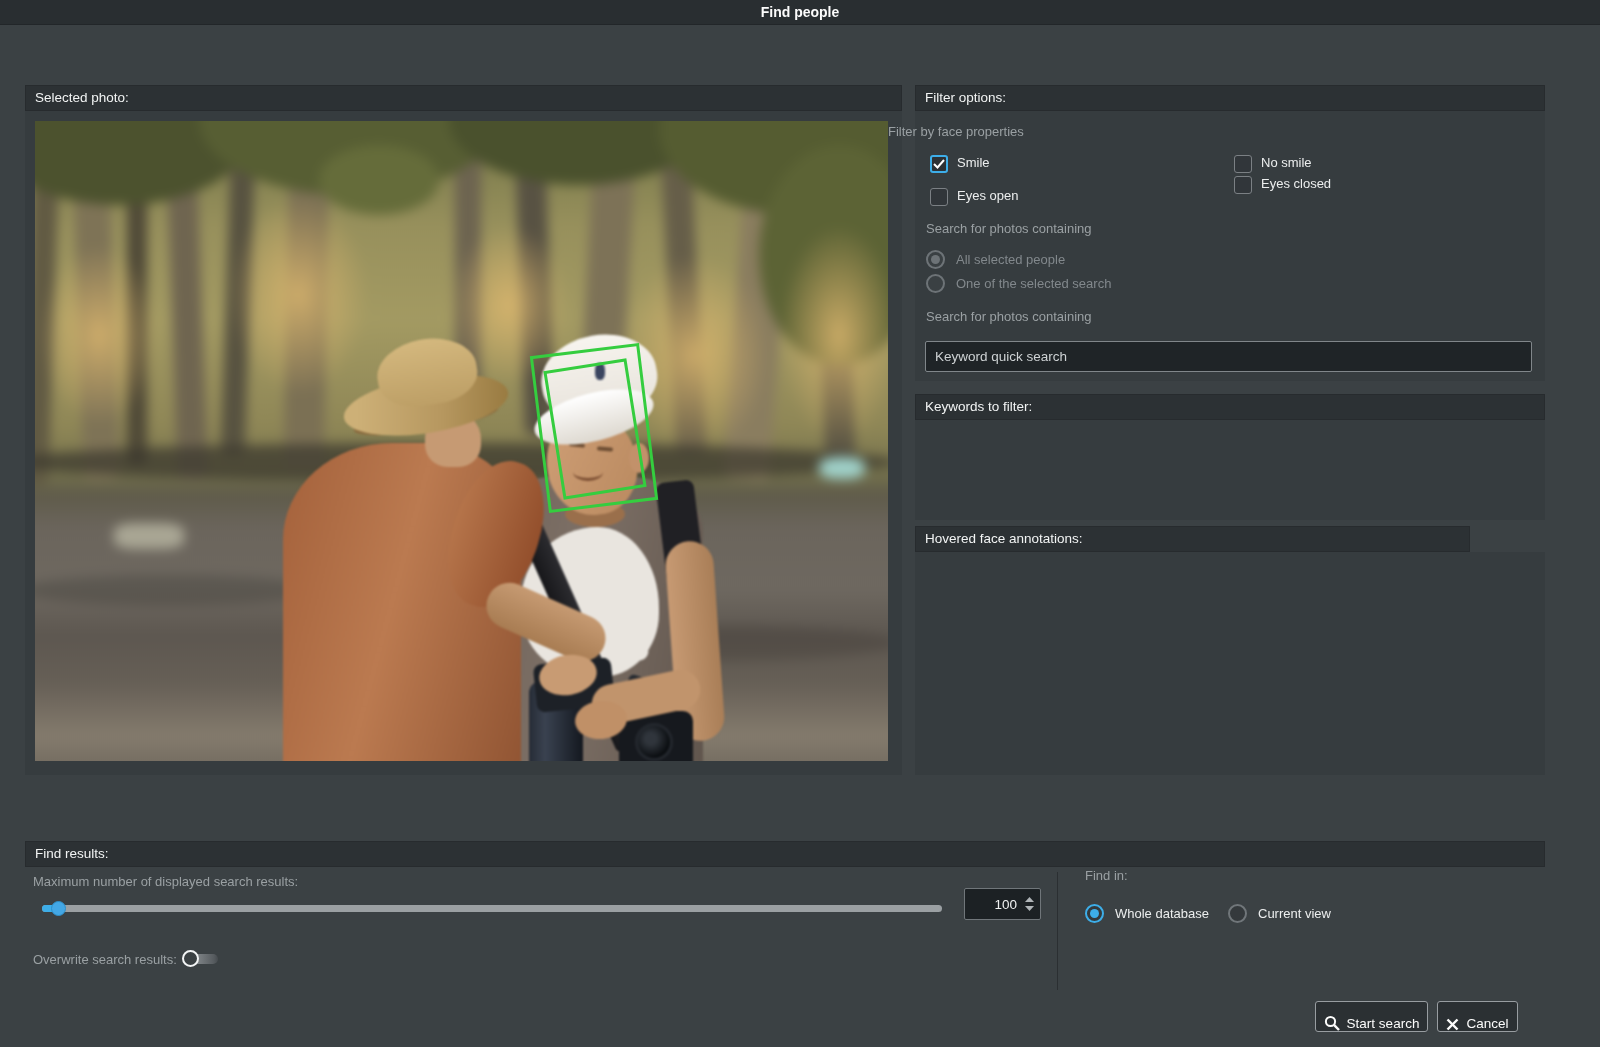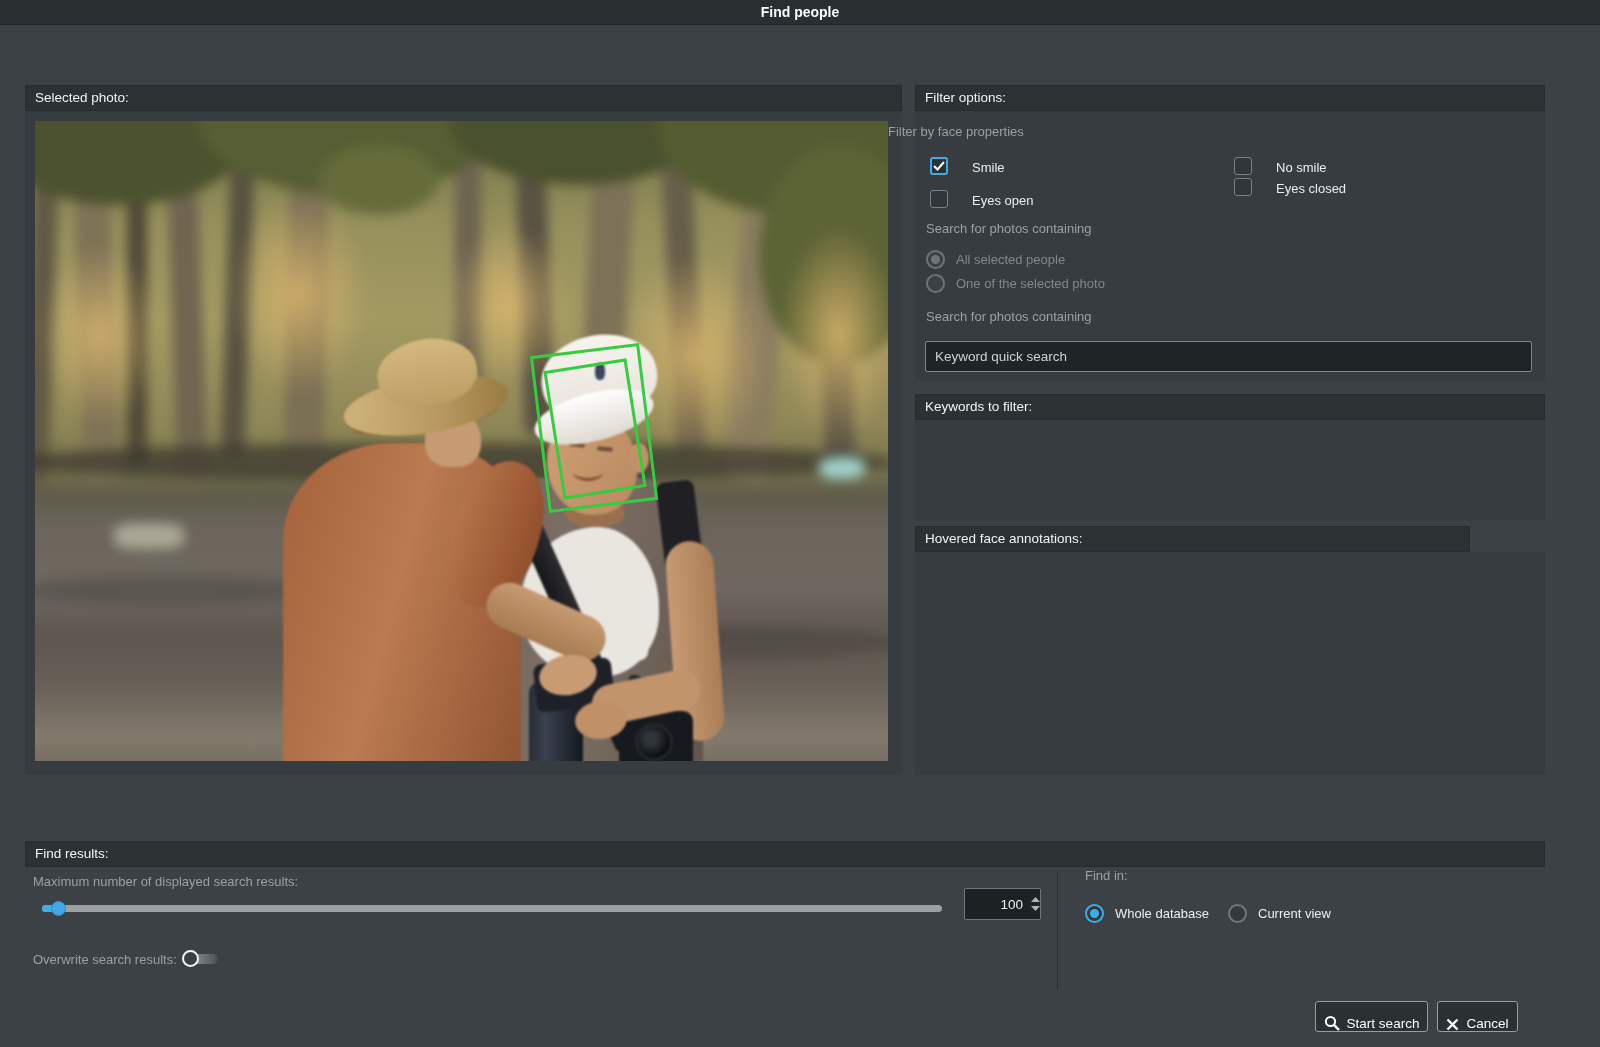--- a/index.html
+++ b/index.html
@@ -14,21 +14,21 @@
 
   .panel-header { position:absolute; height:26px; background:#2c3134; border:1px solid #272b2e;
                   line-height:24px; padding:0 9px; font-size:13.5px; color:#f2f4f4; }
 
   .panel-body { position:absolute; background:#363c3f; }
 
   .gray-label { color:#9aa0a3; }
   .disabled-label { color:#82888c; }
 
   
-  .check-row { position:absolute; display:flex; align-items:flex-end; gap:24px; height:20px; }
+  .check-row { position:absolute; display:flex; align-items:flex-start; gap:9px; height:20px; }
   .checkbox { width:18px; height:18px; border:1px solid #7b8084; border-radius:3px; background:#31363a;
               display:flex; align-items:center; justify-content:center; flex:0 0 auto; }
   .checkbox.checked { border:2px solid #3daee9; background:#2c3135; }
   .checkbox svg { display:block; }
 
   
   .radio-row { position:absolute; display:flex; align-items:center; gap:11px; height:20px; }
   .radio { width:19px; height:19px; border-radius:50%; flex:0 0 auto; position:relative; }
   .radio.dis { border:2px solid #6d7377; background:#3a4043; }
   .radio.dis.sel::after { content:""; position:absolute; left:3px; top:3px; width:9px; height:9px;
@@ -37,21 +37,21 @@
   .radio.en.sel { border:2px solid #3daee9; }
   .radio.en.sel::after { content:""; position:absolute; left:3px; top:3px; width:9px; height:9px;
                          border-radius:50%; background:#3daee9; }
 
   
   .text-input { position:absolute; background:#1f2427; border:1px solid #80868a; border-radius:2px;
                 color:#e6e9ea; font-family:"Liberation Sans", sans-serif; font-size:13.5px; padding:0 9px; outline:none; }
   .text-input::placeholder { color:#ced2d4; opacity:1; }
 
   .spinbox { position:absolute; background:#1c2124; border:1px solid #70767a; border-radius:2px;
-             display:flex; align-items:center; justify-content:flex-end; gap:8px; }
+             display:flex; align-items:center; justify-content:flex-end; padding-right:6px; gap:8px; }
   .spinbox .val { color:#f0f2f2; font-size:13.5px; }
 
   
   .slider-track { position:absolute; background:#9ba0a3; border-radius:3.5px; }
   .slider-fill  { position:absolute; background:#3daee9; border-radius:3.5px; }
   .slider-thumb { position:absolute; width:15px; height:15px; border-radius:50%;
                   background:#43a7e5; border:1px solid #2d8fc9; }
 
   
   .toggle { position:absolute; width:38px; height:18px; }
@@ -271,21 +271,21 @@
 </div>
 
 <div class="abs gray-label" style="left:926px; top:221px;">Search for photos containing</div>
 
 <div class="radio-row" style="left:926px; top:249px;">
   <span class="radio dis sel"></span>
   <span class="disabled-label">All selected people</span>
 </div>
 <div class="radio-row" style="left:926px; top:273px;">
   <span class="radio dis"></span>
-  <span class="disabled-label">One of the selected photo</span>
+  <span class="disabled-label">One of the selected search</span>
 </div>
 
 <div class="abs gray-label" style="left:926px; top:309px;">Search for photos containing</div>
 
 <input class="text-input" style="left: 925px; top: 341px; width: 607px; height: 31px;" type="text" placeholder="Keyword quick search">
 
 <div class="panel-header" style="left:915px; top:394px; width:630px;">
   <span>Keywords to filter:</span>
 </div>
 <div class="panel-body" style="left:915px; top:420px; width:630px; height:100px;"></div>

